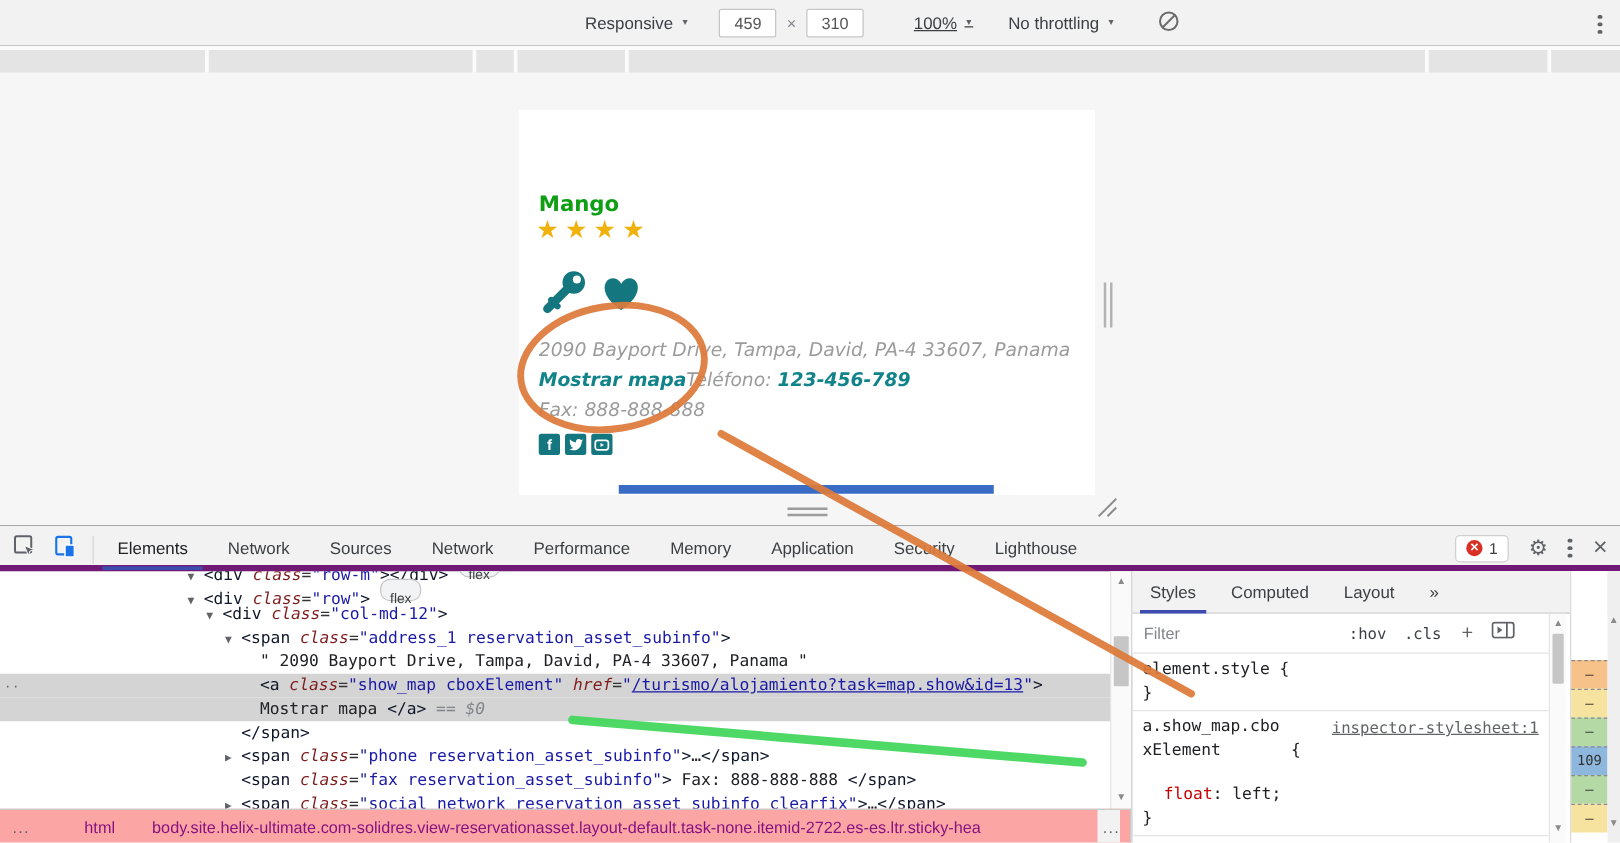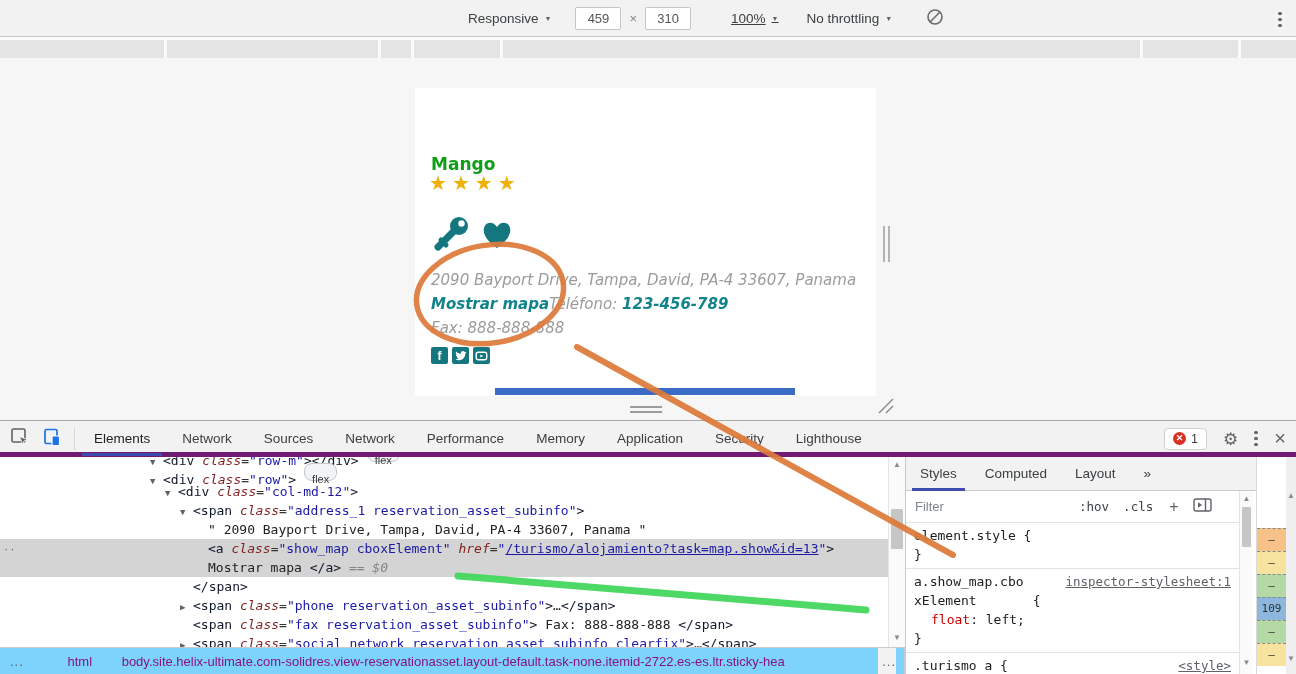--- a/index.html
+++ b/index.html
@@ -109,21 +109,21 @@
                 border:1px solid #c6c6c6; border-radius:8px; background:#f1f3f4; color:#3c4043;
                 font-size:11px; font-family:"Liberation Sans",sans-serif; vertical-align:1px; cursor:pointer; }
   #tree-dots { position:absolute; left:4px; top:120px; color:#666; font-size:13px; letter-spacing:2px; }
 
   
   .vscroll { position:absolute; background:#fafafa; border-left:1px solid #e5e5e5; }
   .sb-arrow { position:absolute; left:0; width:100%; text-align:center; font-size:8px; color:#8a8a8a; }
   .sb-thumb { position:absolute; left:2px; right:2px; background:#c6c6c6; border-radius:1px; }
 
   
-  #statusbar { position:absolute; left:0; top:226px; width:905px; height:28px; background:#7dd3fc;
+  #statusbar { position:absolute; left:0; top:226px; width:905px; height:28px; background:#fca5a5;
                border-top:1px solid #cacaca; border-right:1px solid #cacaca;
                font-size:13px; line-height:27px; white-space:nowrap; overflow:hidden; }
   #statusbar .more { color:#5f6368; margin-left:10px; letter-spacing:1px; }
   .crumb { color:#881280; cursor:pointer; }
   #crumb-html { margin-left:40px; }
   #crumb-body { margin-left:26px; }
   #statusbar .more-r { position:absolute; right:8px; top:0; color:#5f6368; letter-spacing:1px;
                        background:#f2f2f2; padding-left:4px; }
 
   
@@ -143,21 +143,21 @@
   .tog { font-family:"DejaVu Sans Mono",monospace; font-size:12.5px; color:#3c4043;
          margin-left:14px; cursor:pointer; }
   .plus { font-size:16px; color:#5f6368; margin-left:16px; cursor:pointer; }
   .panel-ic { margin-left:14px; cursor:pointer; }
 
   #style-rules { position:absolute; left:0; top:66px; width:333px; height:152px; overflow:hidden;
                  font-family:"DejaVu Sans Mono",monospace; font-size:13px; line-height:19px; color:#202124; }
   .rule { position:relative; padding:3px 8px 4px; border-bottom:1px solid #e3e3e3; }
   .rule-link { float:right; color:#5f6368; text-decoration:underline; cursor:pointer; font-size:12.5px; }
   .rule-sel { display:inline-block; max-width:111px; word-break:break-all; cursor:pointer; }
-  .rule-prop { padding-left:17px; white-space:nowrap; }
+  .rule-prop { padding-left:17px; white-space:nowrap;margin-top:16px; }
   .pname { color:#c80000; }
 
   
   #markers-col { position:absolute; left:1256px; top:456px; width:30px; height:218px;
                  background:#fff; border-left:1px solid #dadada; }
   .marker { width:100%; height:23px; border-top:1px dashed #8a8a8a; text-align:center;
             font-size:11px; line-height:22px; color:#333; cursor:pointer;
             font-family:"DejaVu Sans Mono",monospace; }
   #win-scroll { position:absolute; left:1286px; top:456px; width:10px; height:218px; background:#efefef; }
 

